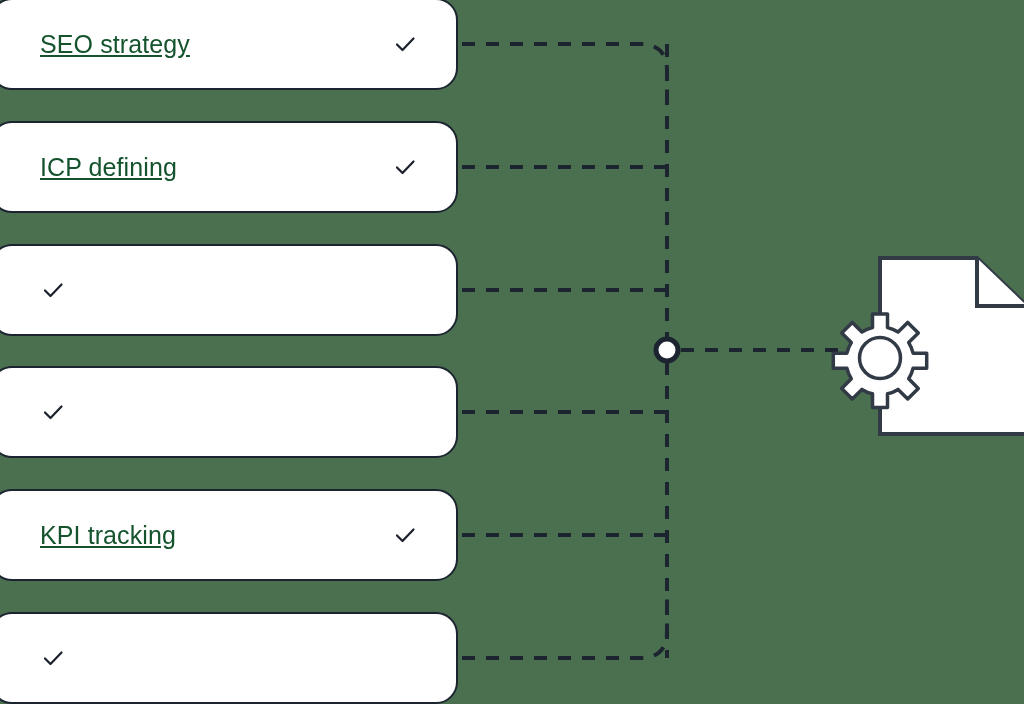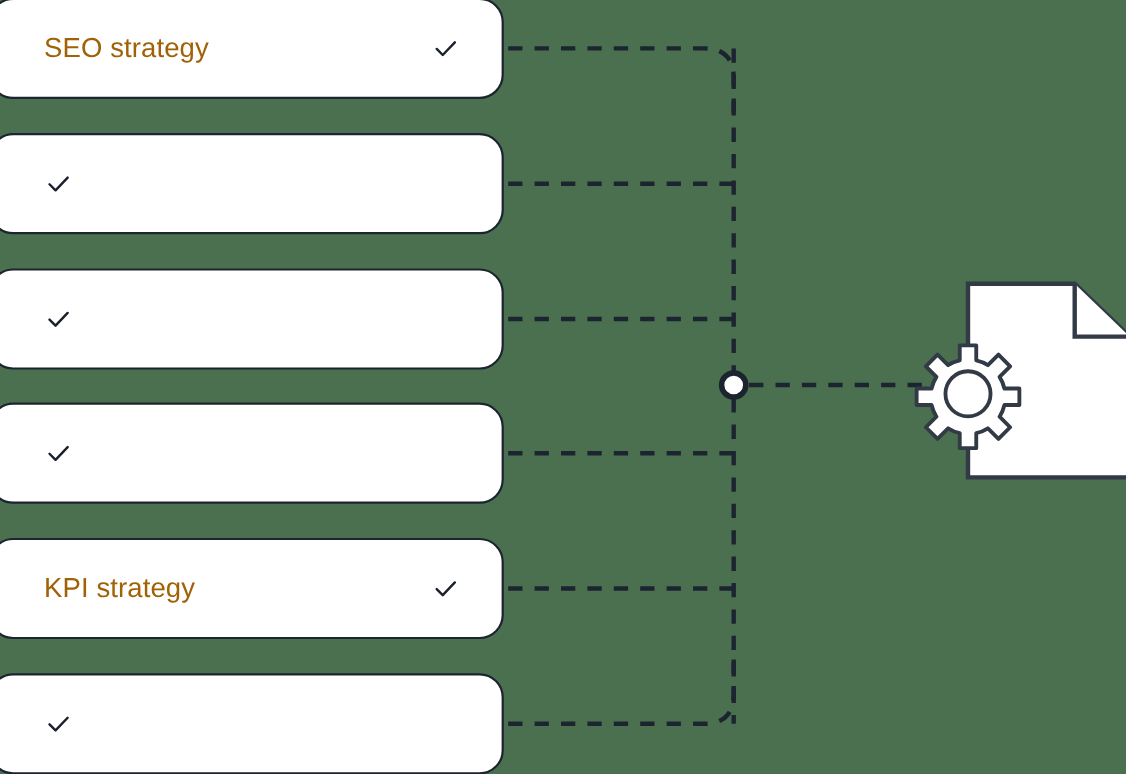--- a/index.html
+++ b/index.html
@@ -44,24 +44,25 @@
     border-radius: 22px;
     display: flex;
     align-items: center;
     justify-content: space-between;
     padding: 0 38px 0 48px;
   }
 
   .task-label {
     font-size: 25px;
     font-weight: 400;
-    color: #a16207;
+    color: #14532d;
     letter-spacing: 0.1px;
     white-space: nowrap;
     line-height: 1;
+    text-decoration: underline;
   }
 
   .check-icon {
     width: 26px;
     height: 26px;
     flex: 0 0 auto;
     display: block;
   }
 
   .check-icon svg { display: block; }
@@ -124,20 +125,21 @@
     <div class="task-card" style="top:-2px">
       <span class="task-label">SEO strategy</span>
       <span class="check-icon">
         <svg width="26" height="26" viewBox="0 0 26 26">
           <path d="M5 13.5 L10.5 19 L21.5 7.5" fill="none" stroke="#1a202c" stroke-width="2.2" stroke-linecap="round" stroke-linejoin="round"></path>
         </svg>
       </span>
     </div>
 
     <div class="task-card" style="top:121px">
+      <span class="task-label">ICP defining</span>
       <span class="check-icon">
         <svg width="26" height="26" viewBox="0 0 26 26">
           <path d="M5 13.5 L10.5 19 L21.5 7.5" fill="none" stroke="#1a202c" stroke-width="2.2" stroke-linecap="round" stroke-linejoin="round"></path>
         </svg>
       </span>
     </div>
 
     <div class="task-card" style="top:244px">
       <span class="check-icon">
         <svg width="26" height="26" viewBox="0 0 26 26">
@@ -148,21 +150,21 @@
 
     <div class="task-card" style="top:366px">
       <span class="check-icon">
         <svg width="26" height="26" viewBox="0 0 26 26">
           <path d="M5 13.5 L10.5 19 L21.5 7.5" fill="none" stroke="#1a202c" stroke-width="2.2" stroke-linecap="round" stroke-linejoin="round"></path>
         </svg>
       </span>
     </div>
 
     <div class="task-card" style="top:489px">
-      <span class="task-label">KPI strategy</span>
+      <span class="task-label">KPI tracking</span>
       <span class="check-icon">
         <svg width="26" height="26" viewBox="0 0 26 26">
           <path d="M5 13.5 L10.5 19 L21.5 7.5" fill="none" stroke="#1a202c" stroke-width="2.2" stroke-linecap="round" stroke-linejoin="round"></path>
         </svg>
       </span>
     </div>
 
     <div class="task-card" style="top:612px">
       <span class="check-icon">
         <svg width="26" height="26" viewBox="0 0 26 26">

